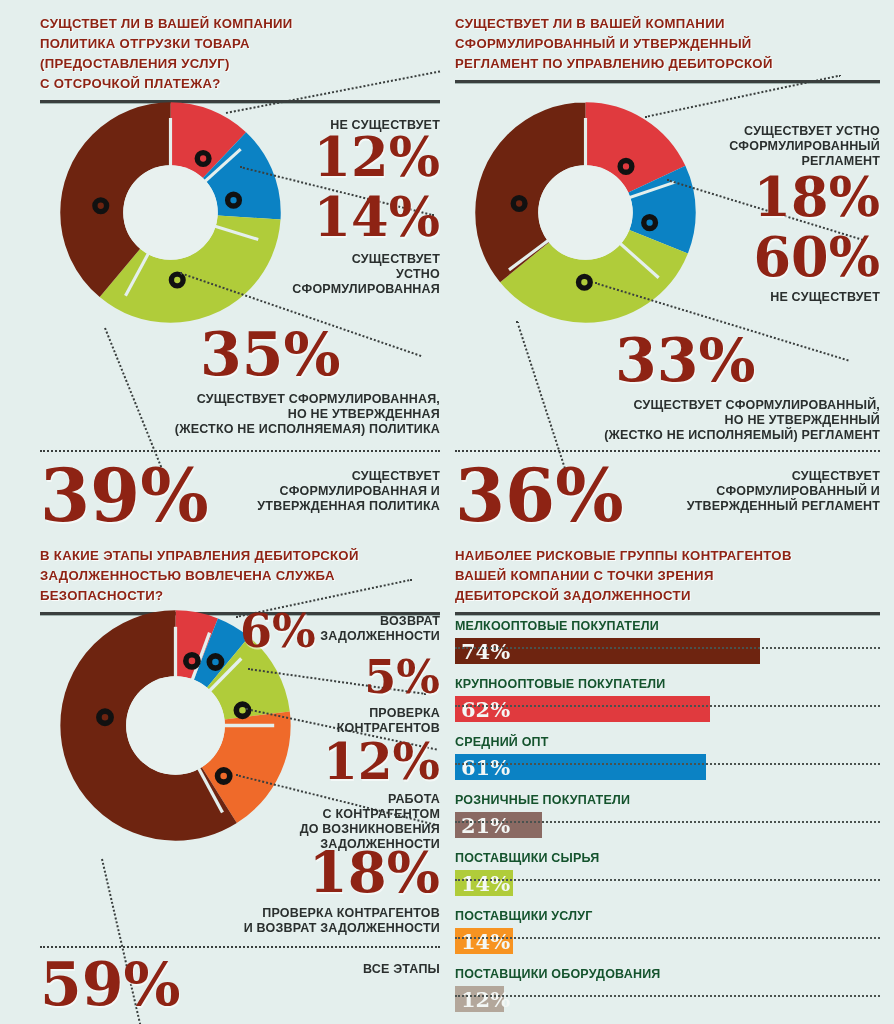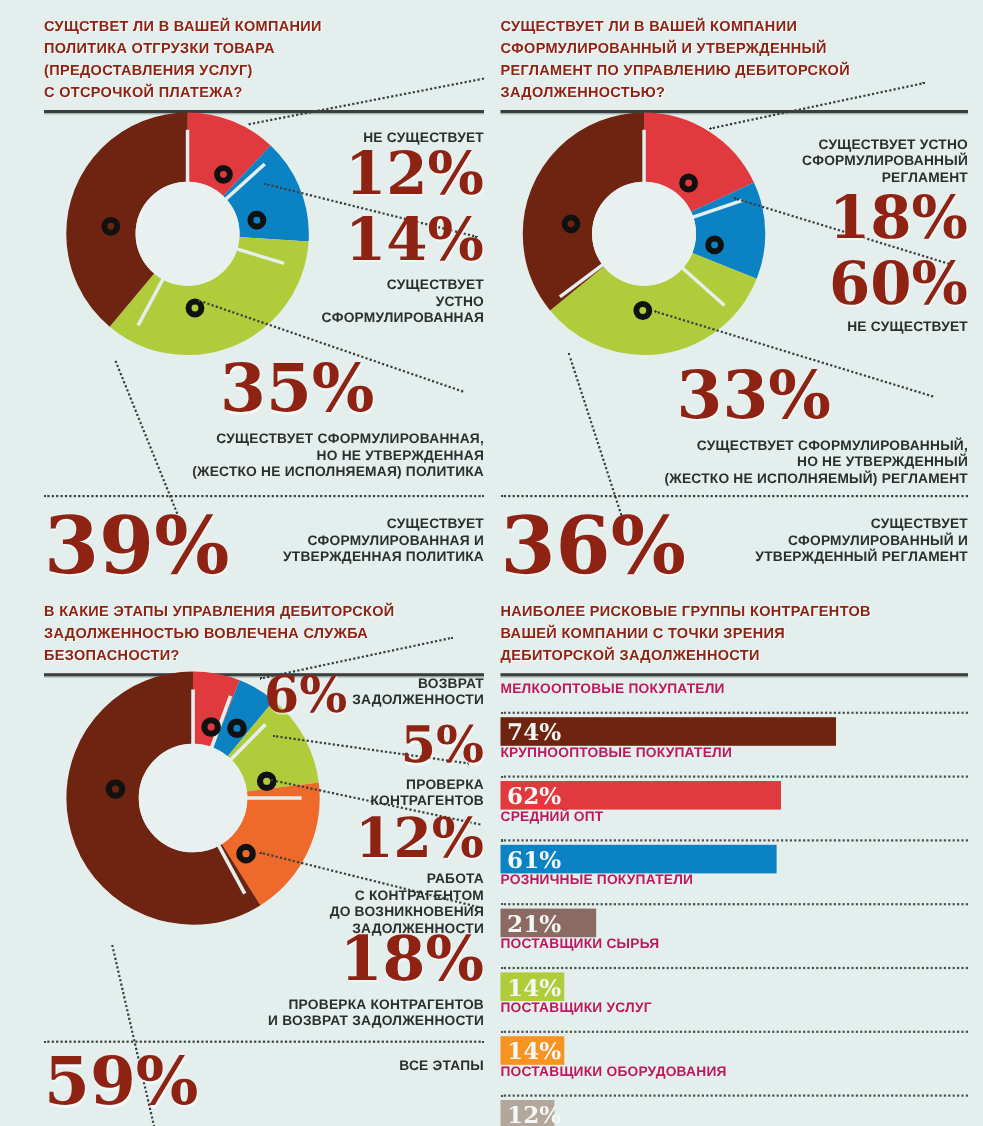--- a/index.html
+++ b/index.html
@@ -63,25 +63,25 @@
 
   .dotline {
     position: absolute;
     height: 0;
     border-top: 2px dotted #3a3f3e;
   }
 
   
   .bar-row { position: absolute; left: 0; width: 425px; }
   .bar-name {
-    color: #be185d; font-size: 12.5px; font-weight: bold;
+    color: #14532d; font-size: 12.5px; font-weight: bold;
     letter-spacing: .2px; text-transform: uppercase; line-height: 16px;
     white-space: nowrap;
   }
-  .bar-track { position: relative; height: 26px; margin-top: 18px; padding-left: 12px; }
+  .bar-track { position: relative; height: 26px; margin-top: 4px; padding-left: 12px; }
   .bar-fill {
     position: absolute; left: 0; top: 0; height: 26px;
   }
   .bar-value {
     position: absolute; left: 6px; top: 1px;
     color: #f3f7f5;
     font-family: "DejaVu Serif", serif;
     font-weight: bold; font-size: 21px; line-height: 25px;
     white-space: nowrap;
   }
@@ -160,21 +160,20 @@
       <div>СФОРМУЛИРОВАННАЯ И</div>
       <div>УТВЕРЖДЕННАЯ ПОЛИТИКА</div>
     </div>
   </section>
 
   <section class="panel" id="panel-q2">
     <div class="q-title">
       <div>СУЩЕСТВУЕТ ЛИ В ВАШЕЙ КОМПАНИИ</div>
       <div>СФОРМУЛИРОВАННЫЙ И УТВЕРЖДЕННЫЙ</div>
       <div>РЕГЛАМЕНТ ПО УПРАВЛЕНИЮ ДЕБИТОРСКОЙ</div>
-      <div>ЗАДОЛЖЕННОСТЬЮ?</div>
     </div>
     <div class="rule"></div>
 
     <div class="donut-wrap" style="left:18px; top:86px;">
       <svg class="donut" width="225" height="225" viewBox="0 0 100 100">
         <g transform="rotate(-90 50 50)">
           <circle cx="50" cy="50" r="35" fill="none" stroke="#e03a3e" stroke-width="28" stroke-dasharray="39.58 180.30" stroke-dashoffset="0"></circle>
           <circle cx="50" cy="50" r="35" fill="none" stroke="#0b82c4" stroke-width="28" stroke-dasharray="28.59 191.29" stroke-dashoffset="-39.58"></circle>
           <circle cx="50" cy="50" r="35" fill="none" stroke="#b0cc3a" stroke-width="28" stroke-dasharray="72.56 147.32" stroke-dashoffset="-68.17"></circle>
           <circle cx="50" cy="50" r="35" fill="none" stroke="#6e2410" stroke-width="28" stroke-dasharray="79.16 140.72" stroke-dashoffset="-140.73"></circle>

